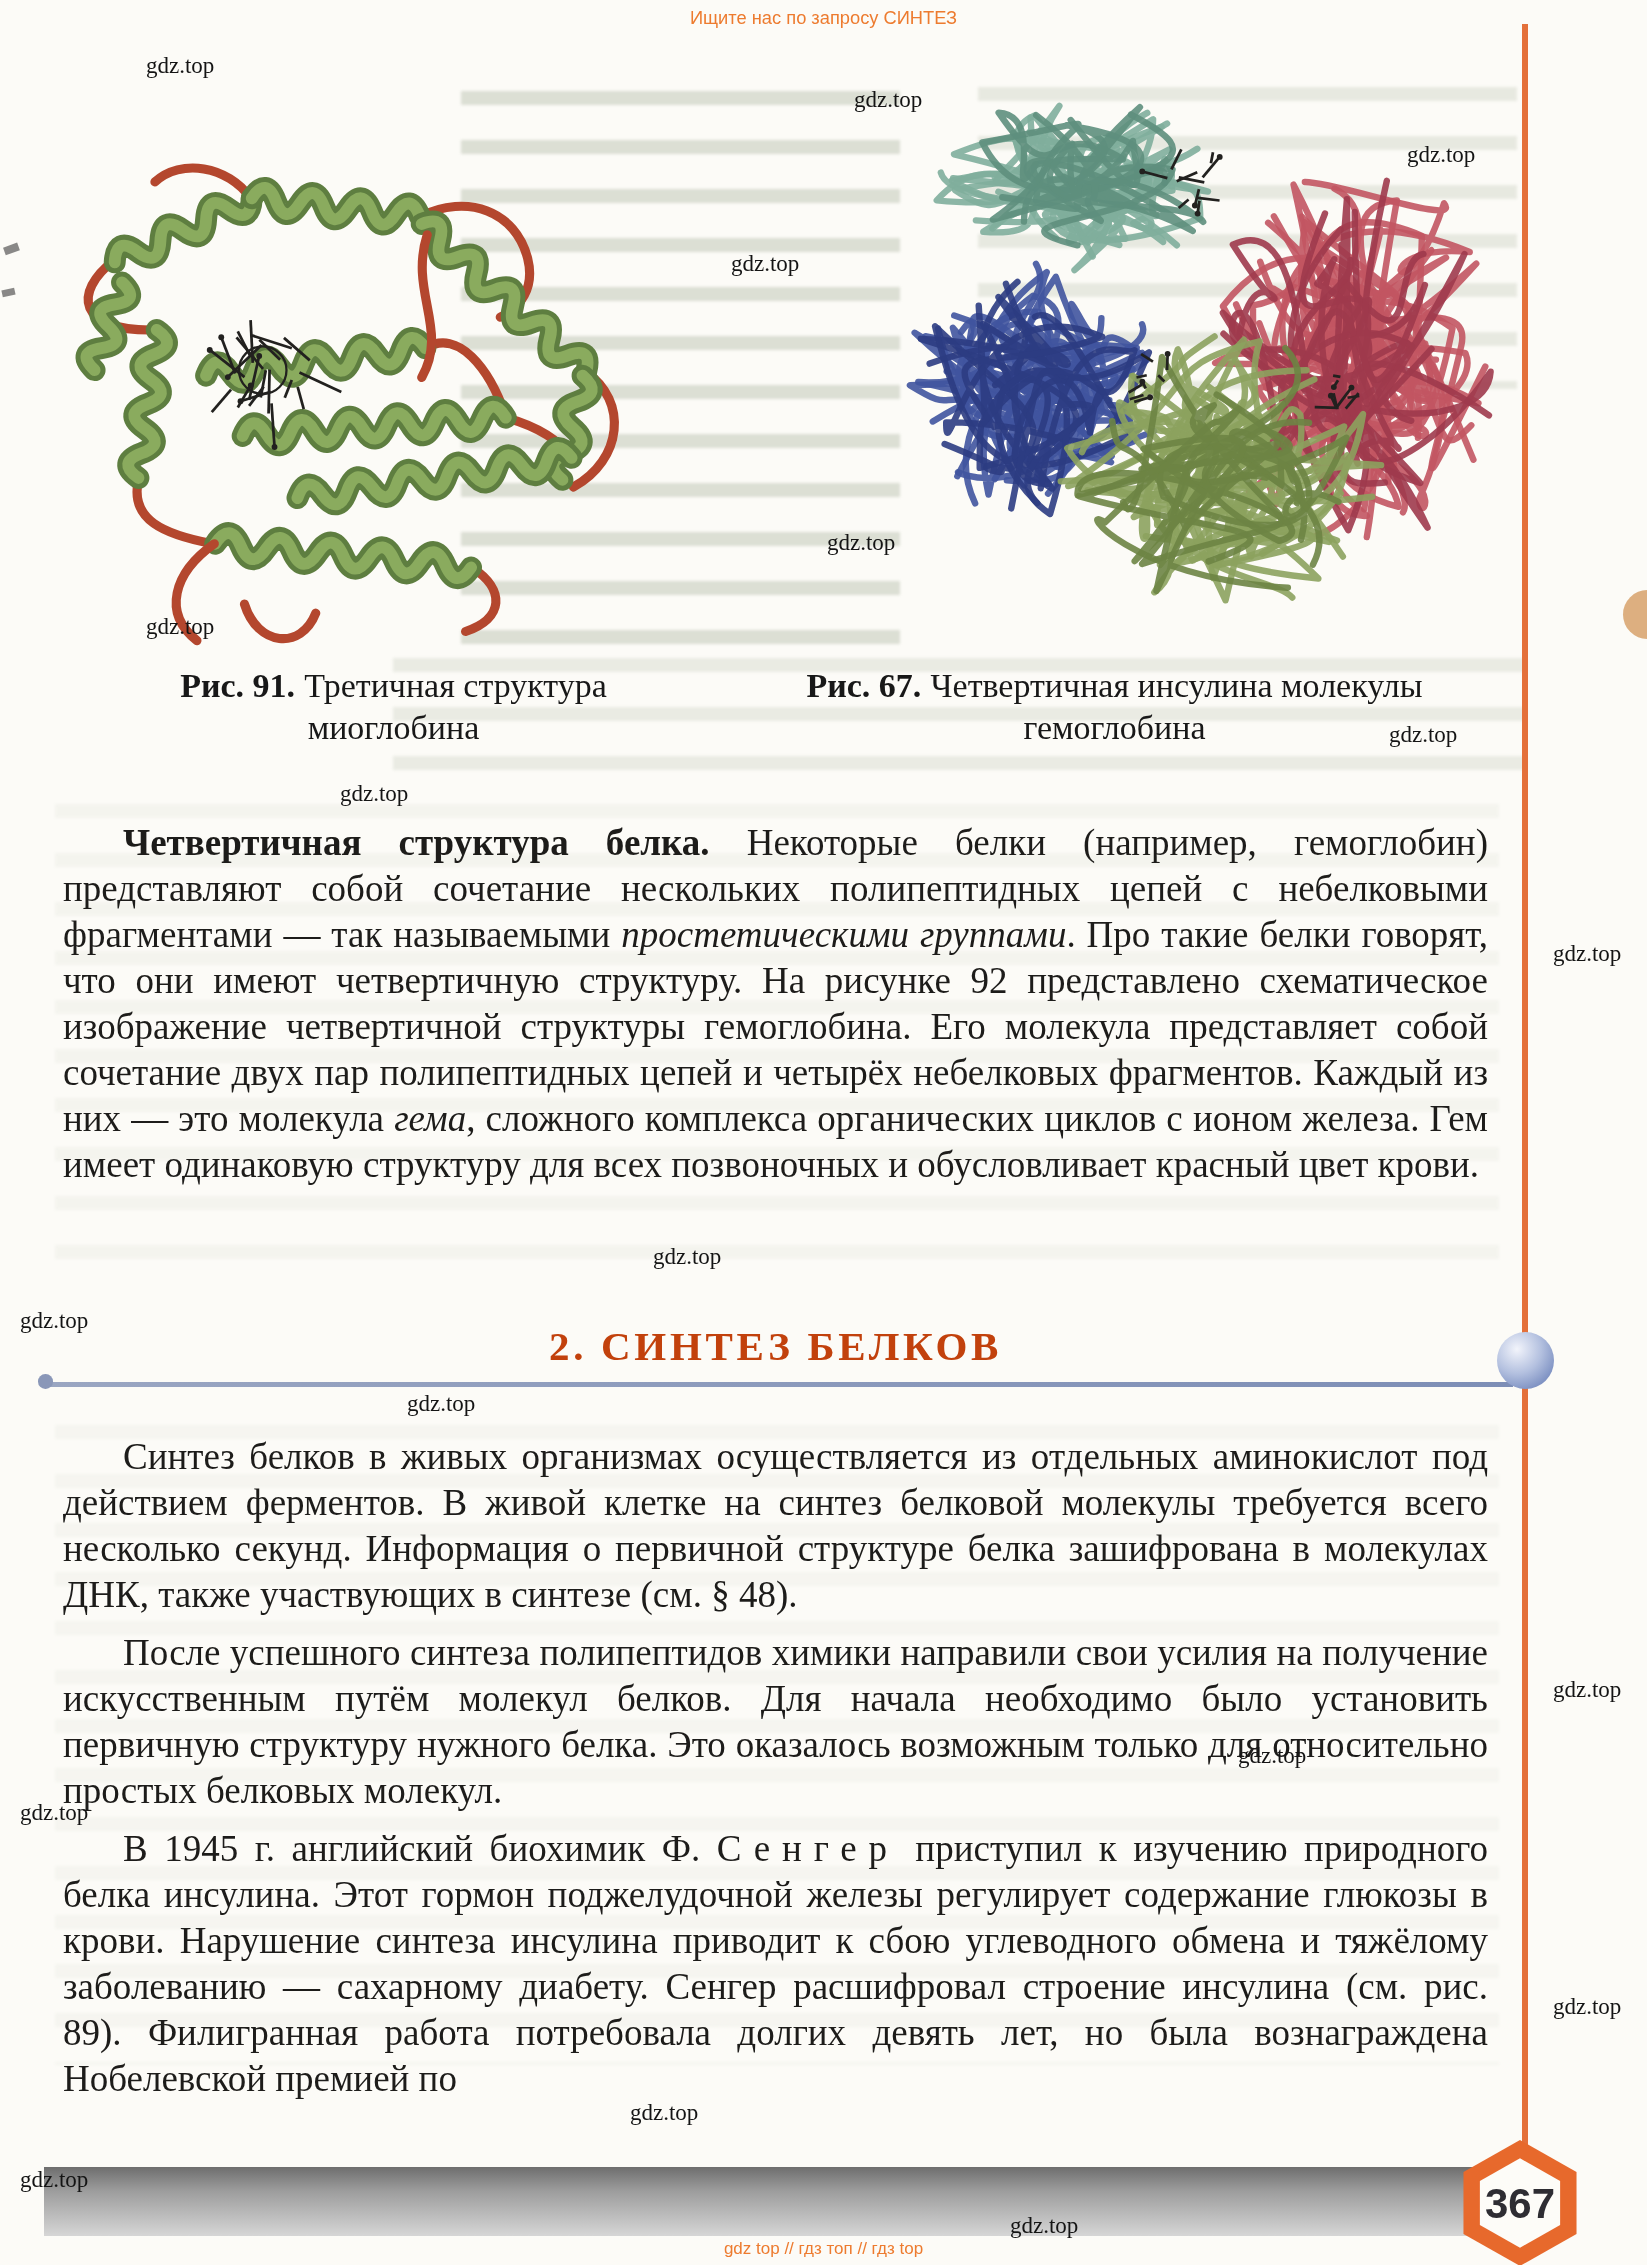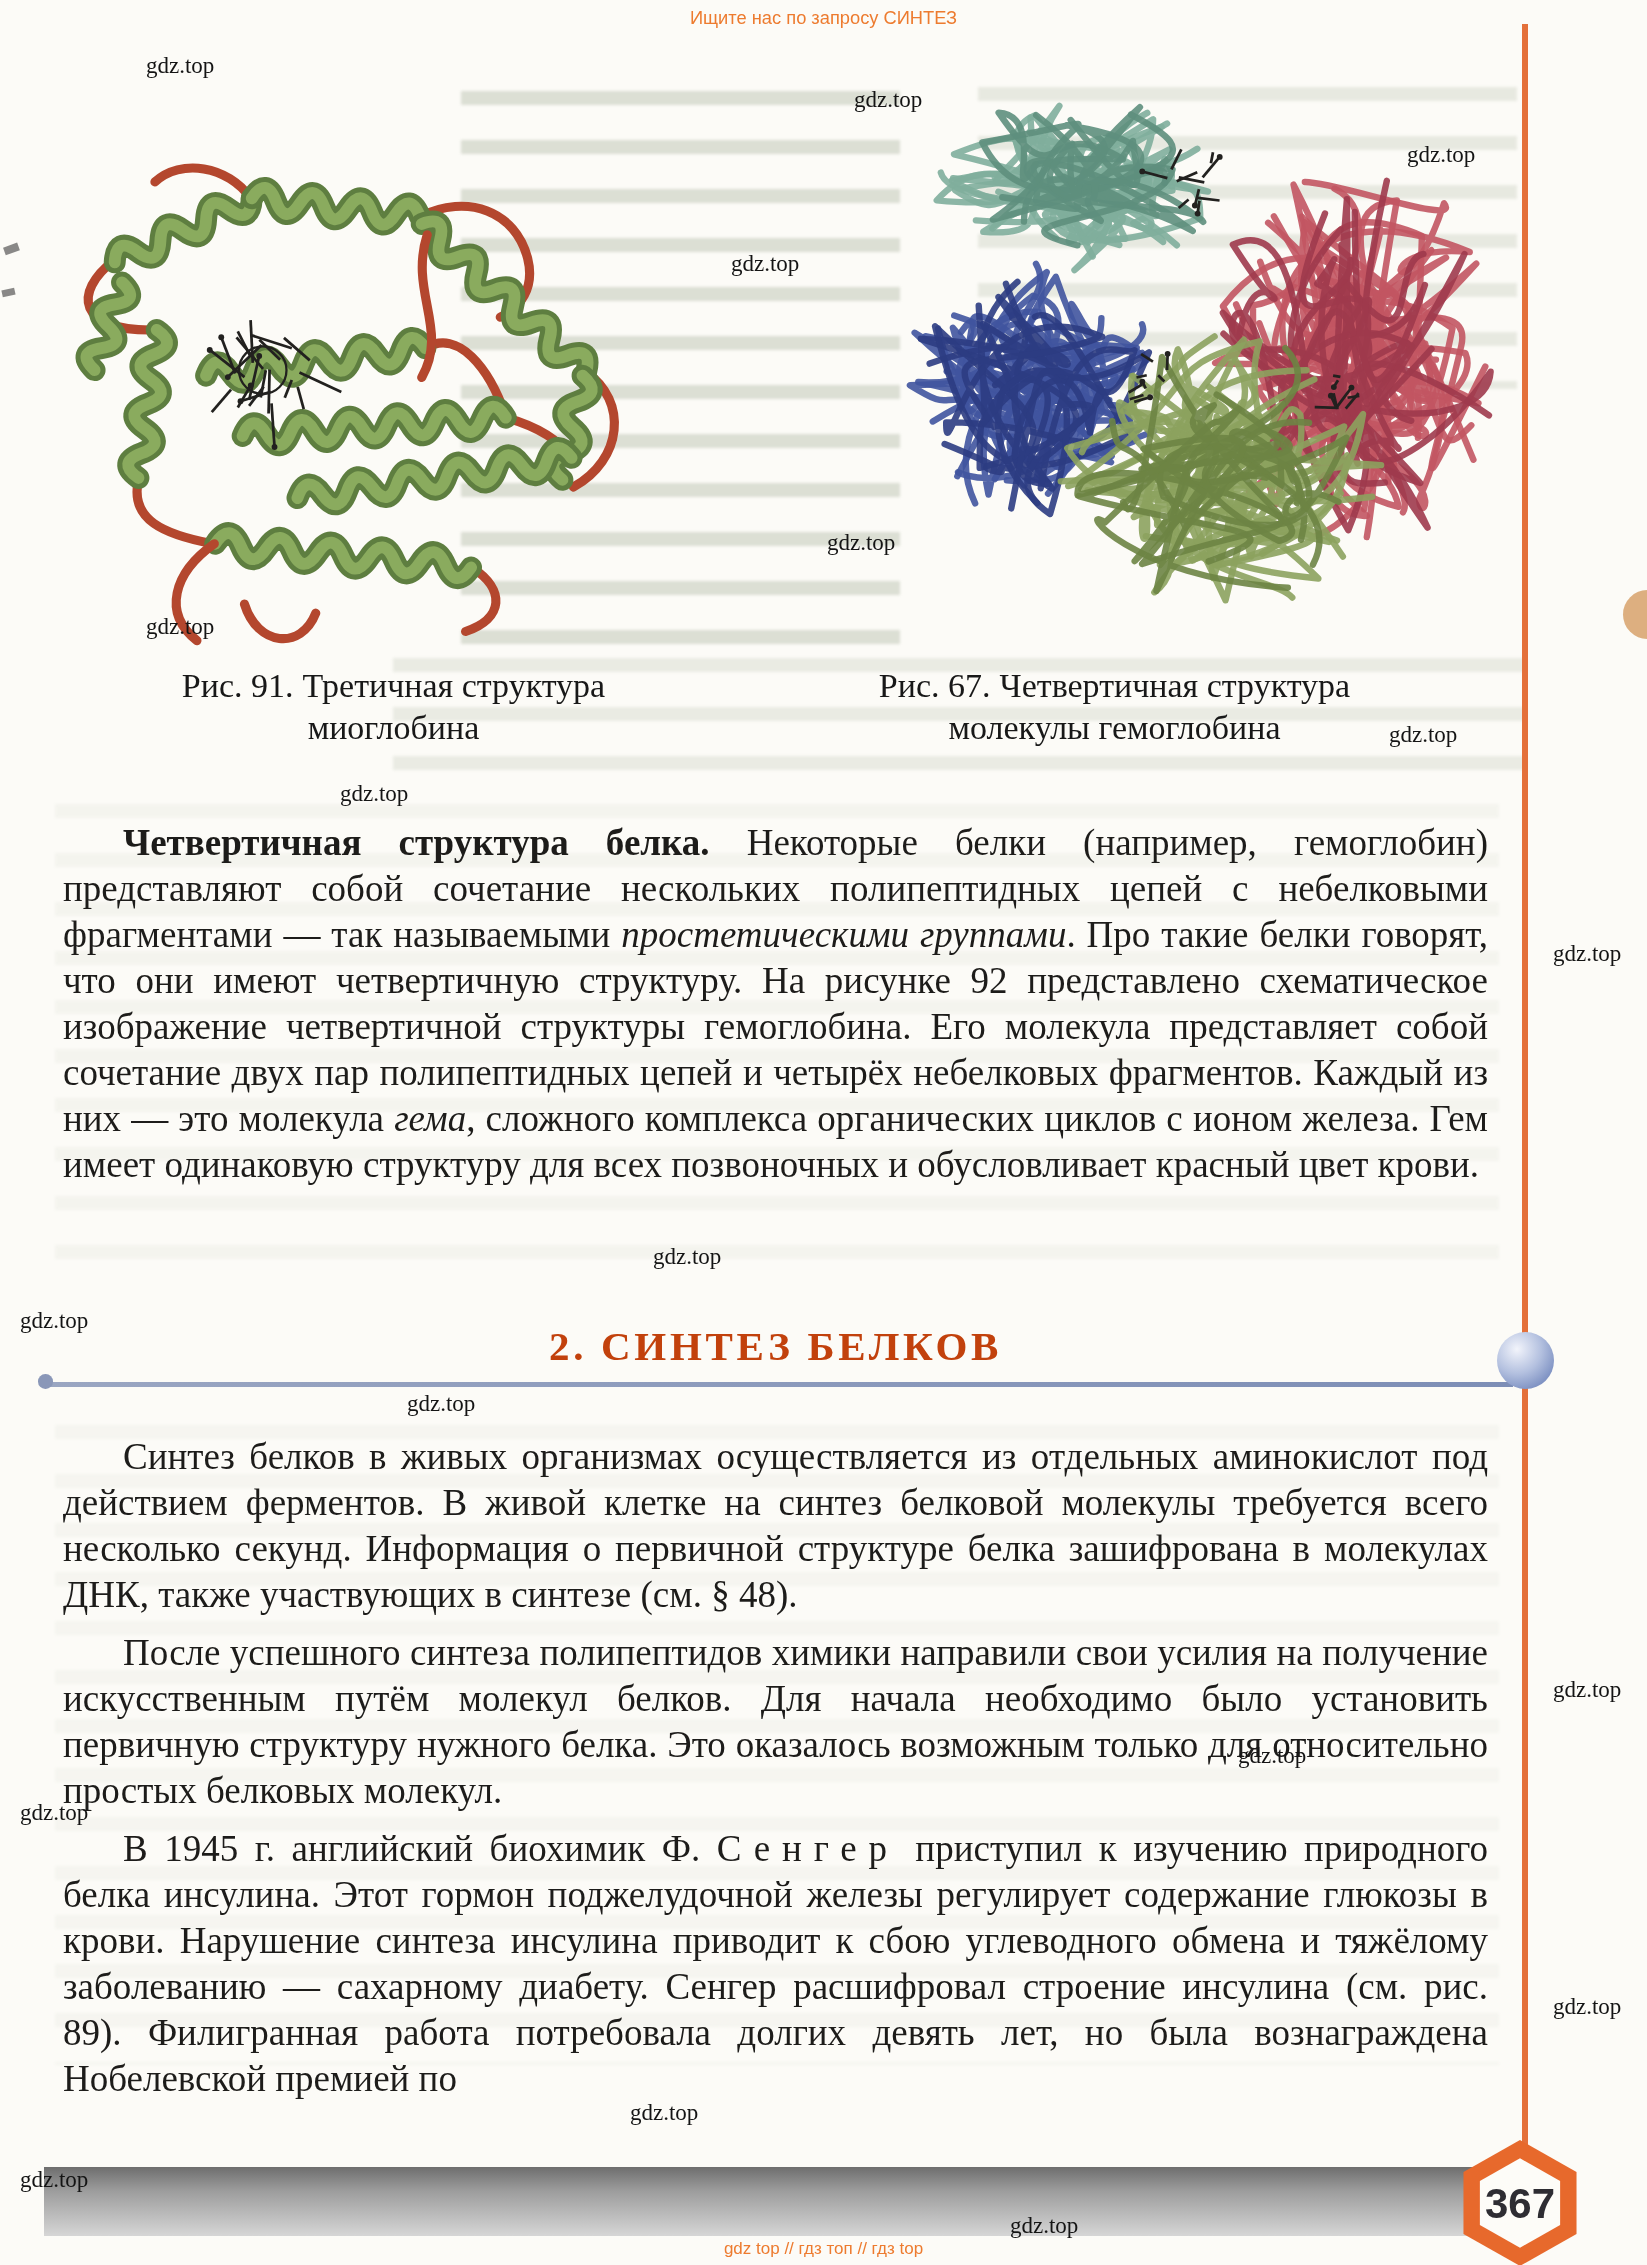--- a/index.html
+++ b/index.html
@@ -13,21 +13,21 @@
                  font-family:"Liberation Sans",sans-serif;font-size:18.3px;color:#ed7b2f;z-index:30;}
   .footer-notice{position:absolute;top:2239px;left:0;width:100%;text-align:center;
                  font-family:"Liberation Sans",sans-serif;font-size:17px;color:#ed7b2f;z-index:30;}
 
   .accent-line{position:absolute;left:1522px;top:24px;width:6.4px;height:2133px;background:#e4703a;z-index:4;}
 
   .figure{position:absolute;z-index:5;}
   .figure svg{width:100%;height:100%;display:block;overflow:visible;}
 
   .caption{position:absolute;z-index:10;font-size:34px;line-height:42px;text-align:center;color:#181818;}
-  .cap-label{font-weight:normal;margin-right:9.1px;}
+  .cap-label{font-weight:bold;margin-right:9.1px;}
 
   .body-text{position:absolute;z-index:10;left:51px;width:1449px;font-size:37px;line-height:46px;
              text-align:justify;color:#1d1c1a;}
   .body-text p{margin:12px;text-indent:60px;}
 
   .section-heading{position:absolute;left:51px;top:1322px;width:1449px;text-align:center;
                    font-size:41px;font-weight:bold;letter-spacing:3.7px;color:#c2410c;z-index:10;}
 
   .divider{position:absolute;left:46px;top:1382px;width:1467px;height:4.6px;
            background:linear-gradient(90deg,#9aa6c2,#7d8eb6);z-index:8;}
@@ -257,21 +257,21 @@
         <line x1="496.5" y1="357.5" x2="491.1" y2="345.5" stroke="#22211f" stroke-width="3"></line>
         <circle cx="491.1" cy="345.5" r="3.2" fill="#22211f"></circle>
         <line x1="501.5" y1="325.0" x2="493.5" y2="323.6" stroke="#22211f" stroke-width="3"></line>
       </svg>
   </div>
 
   <div class="caption" style="left:110px;top:665px;width:567px">
     <span class="cap-label">Рис. 91.</span><span>Третичная структура миоглобина</span>
   </div>
   <div class="caption" style="left:804px;top:665px;width:621px">
-    <span class="cap-label">Рис. 67.</span><span>Четвертичная структура молекулы гемоглобина</span>
+    <span class="cap-label">Рис. 67.</span><span>Четвертичная инсулина молекулы гемоглобина</span>
   </div>
 
   <div class="body-text" style="top:808px">
     <p><span style="font-weight: bold;">Четвертичная структура белка. </span><span>Некоторые белки (например, гемоглобин) представляют собой сочетание нескольких полипептидных цепей с небелковыми фрагментами — так называемыми </span><span style="font-style: italic;">простетическими группами</span><span>. Про такие белки говорят, что они имеют четвертичную структуру. На рисунке 92 представлено схематическое изображение четвертичной структуры гемоглобина. Его молекула представляет собой сочетание двух пар полипептидных цепей и четырёх небелковых фрагментов. Каждый из них — это молекула </span><span style="font-style: italic;">гема</span><span>, сложного комплекса органических циклов с ионом железа. Гем имеет одинаковую структуру для всех позвоночных и обусловливает красный цвет крови.</span></p>
   </div>
 
   <div class="section-heading">2. СИНТЕЗ БЕЛКОВ</div>
   <div class="divider"></div>
   <div class="divider-dot"></div>
   <div class="divider-sphere"></div>

